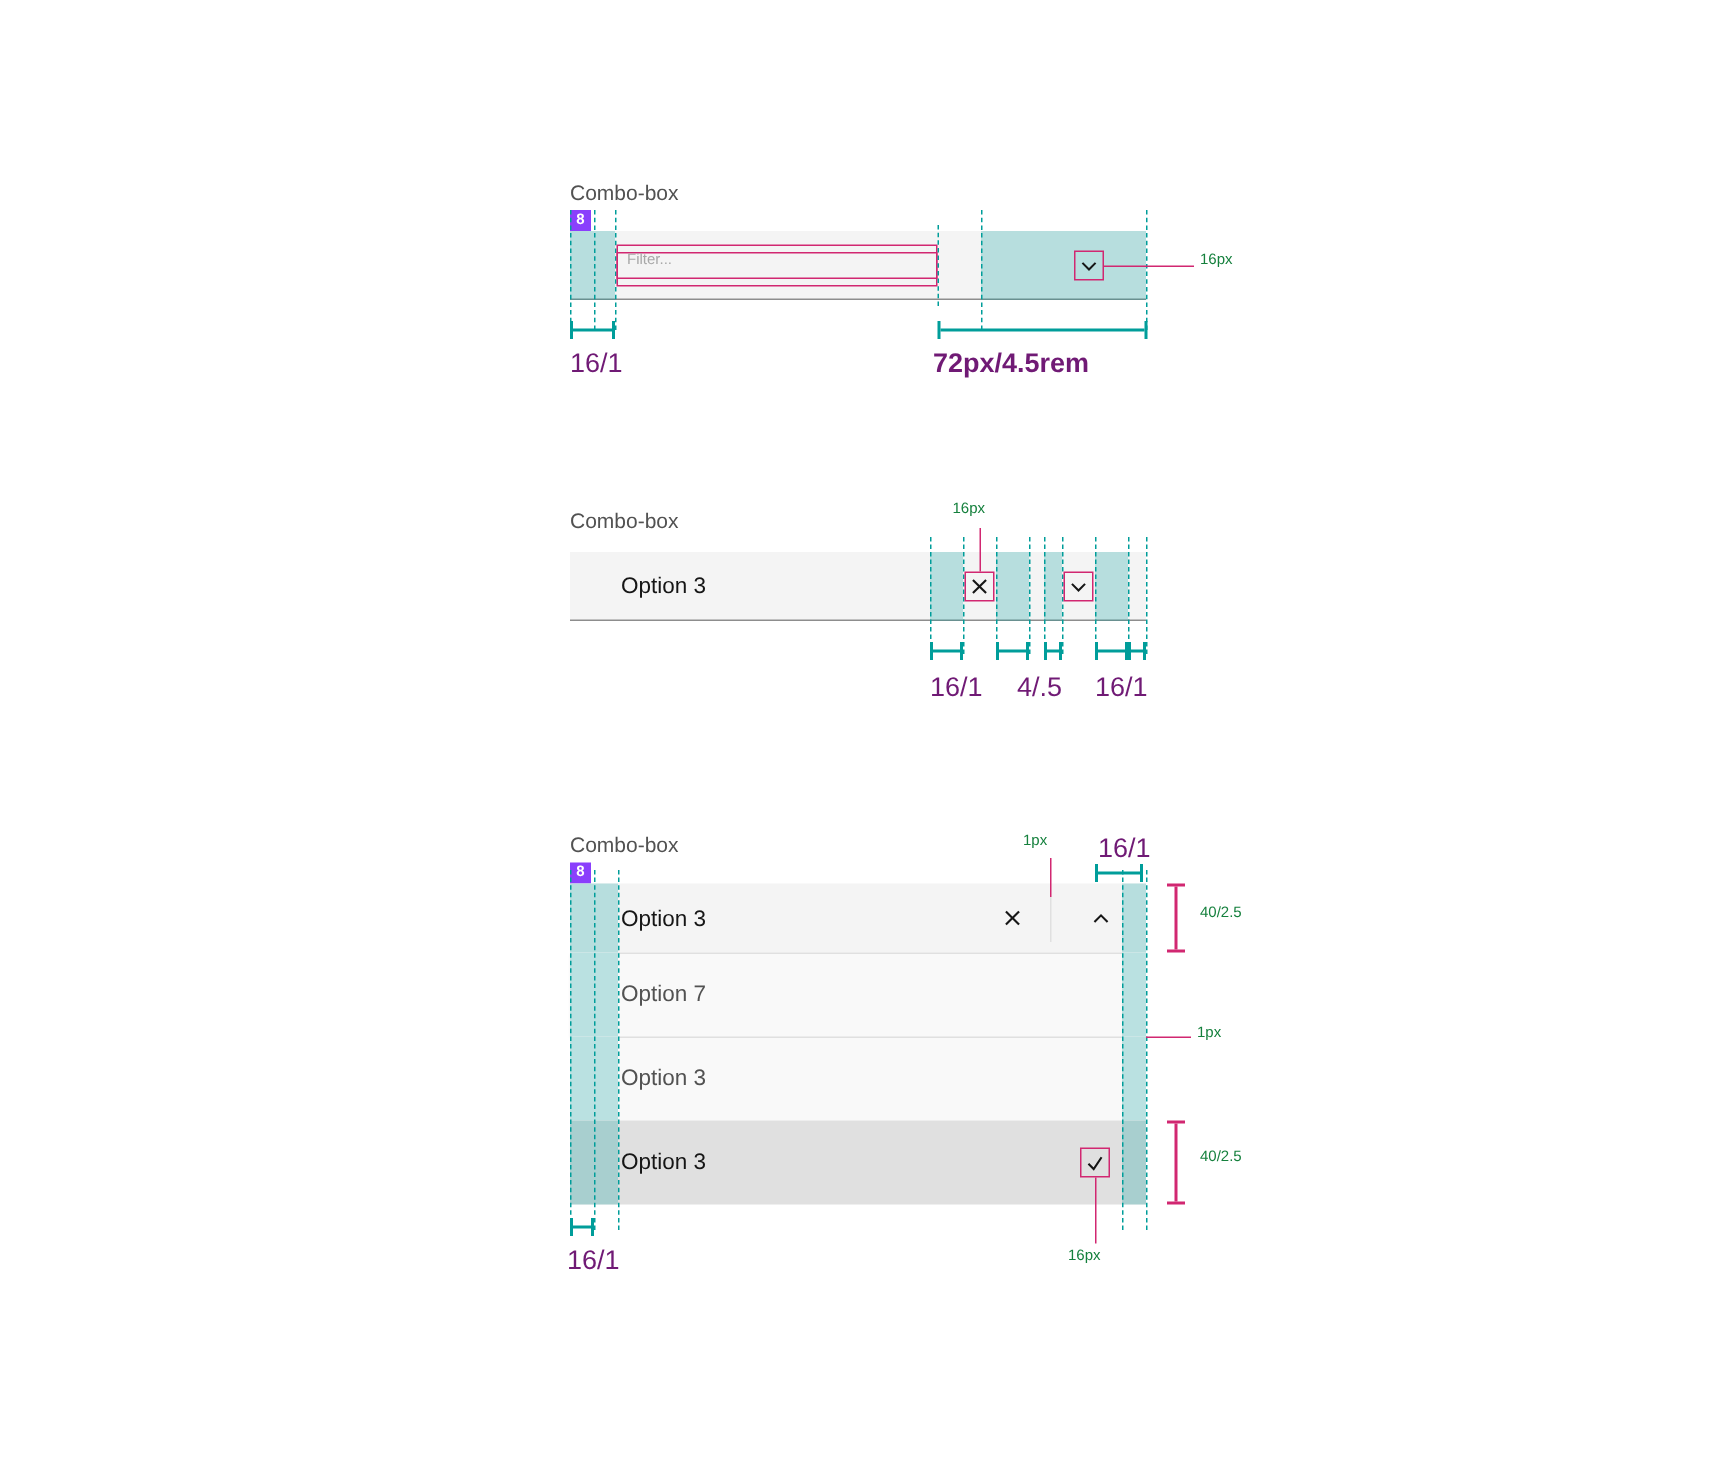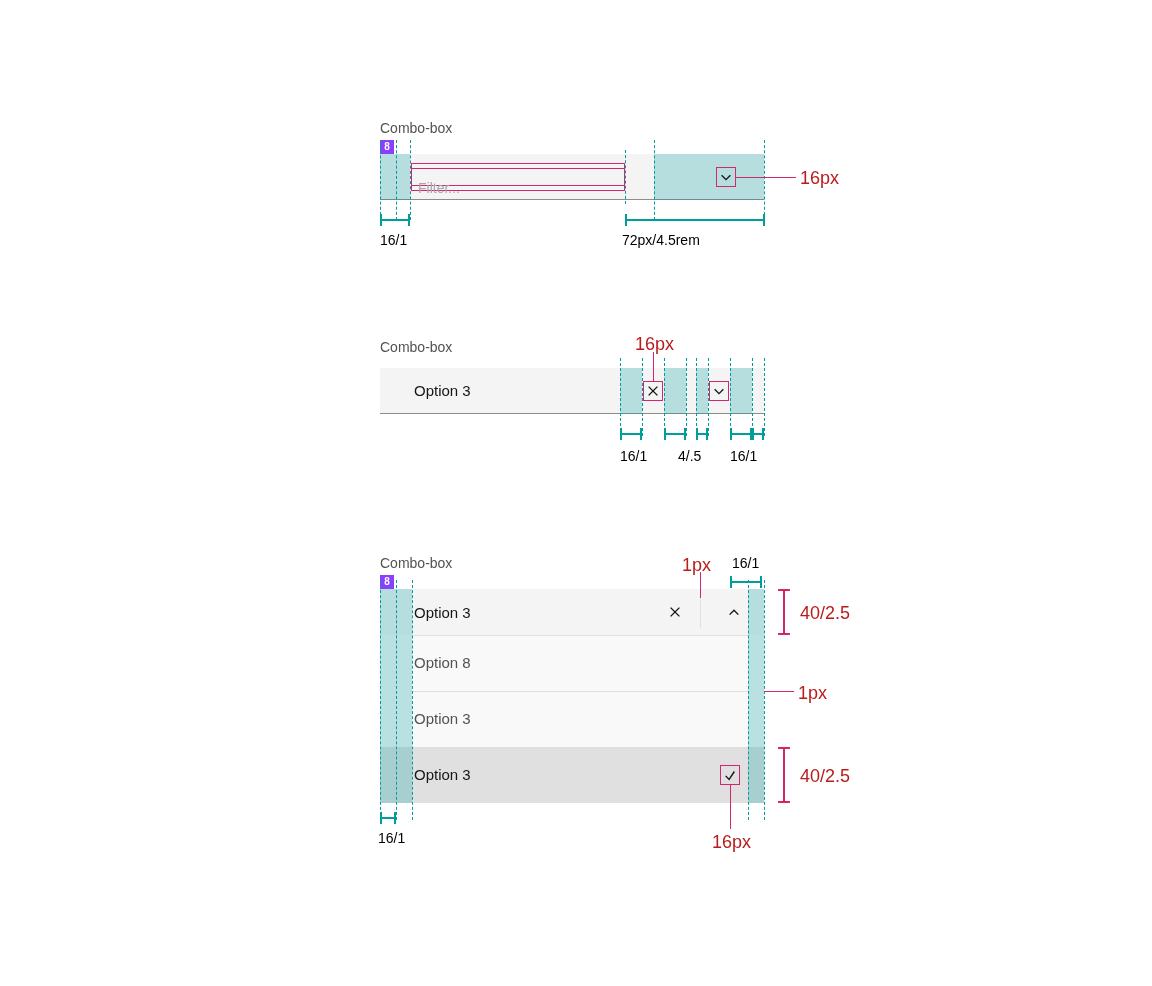--- a/index.html
+++ b/index.html
@@ -68,27 +68,27 @@
     width: 12px;
     display: flex;
     flex-direction: column;
   }
   .bracket-v-mag .capv { height: 0; width: 12px; border-top: 2px solid #d12771; }
   .bracket-v-mag .barv { width: 0; flex: 1; border-left: 2px solid #d12771; margin-left: 5px; }
   
 
   .teal-label {
     position: absolute;
-    font-size: 14px;
-    color: #000000;
+    font-size: 18px;
+    color: #701a75;
   }
   .mag-label {
     position: absolute;
-    font-size: 18px;
-    color: #b91c1c;
+    font-size: 10px;
+    color: #15803d;
   }
 
   
   .mag-box {
     position: absolute;
     border: 1px solid #d12771;
     background: transparent;
   }
 
   
@@ -106,24 +106,23 @@
   
   .icon {
     position: absolute;
     width: 16px; height: 16px;
     display: flex; align-items: center; justify-content: center;
   }
   .icon svg { width: 14px; height: 14px; stroke: #161616; stroke-width: 1.6; fill: none; }
 
   .input-text {
     position: absolute;
-    font-size: 14px;
+    font-size: 10px;
     color: #a8a8a8;
     pointer-events: none;
-    margin-top: 12px;
   }
   .row-text {
     position: absolute;
     font-size: 15px;
     color: #161616;
   }
   .divider-line {
     position: absolute;
     height: 0;
     border-top: 1px solid #e0e0e0;
@@ -183,21 +182,21 @@
       <div class="bar"></div>
       <div class="cap"></div>
 </div>
 <div class="teal-label" style="left:380px; top:232px;">16/1</div>
 
 <div class="bracket-h" style="left:625px; top:214px; width:140px;">
   <div class="cap"></div>
       <div class="bar"></div>
       <div class="cap"></div>
 </div>
-<div class="teal-label" style="left:622px; top:232px;">72px/4.5rem</div>
+<div class="teal-label" style="left:622px; top:232px;font-weight:bold;">72px/4.5rem</div>
 
 <div class="label-title" style="left:380px; top:339px;">Combo-box</div>
 <div class="mag-label" style="left:635px; top:334px;">16px</div>
 
 <div class="field-bg" style="left:380px; top:368px; width:384px; height:46px;"></div>
 
 <div class="row-text" style="left:414px; top:382px;">Option 3</div>
 
 <div class="teal-zone" style="left:620px; top:368px; width:22px; height:46px;"></div>
 <div class="teal-zone" style="left:664px; top:368px; width:22px; height:46px;"></div>
@@ -292,21 +291,21 @@
 <div class="teal-zone" style="left:748px; top:589px; width:16px; height:46px;"></div>
 
 <div class="bracket-h" style="left:730px; top:576px; width:32px;">
       <div class="cap"></div>
       <div class="bar"></div>
       <div class="cap"></div>
     </div>
 
 <div class="opt-row" style="left:380px; top:635px; width:384px; height:56px; background:#f9f9f9; box-shadow: 0 1px 2px rgba(0,0,0,0.05);"></div>
 <div class="divider-line" style="left:412px; top:635px; width:336px;"></div>
-<div class="row-text" style="left:414px; top:654px; color:#525252;">Option 8</div>
+<div class="row-text" style="left:414px; top:654px; color:#525252;">Option 7</div>
 <div class="teal-zone" style="left:380px; top:635px; width:16px; height:56px;"></div>
 <div class="teal-zone" style="left:396px; top:635px; width:16px; height:56px;"></div>
 <div class="teal-zone" style="left:748px; top:635px; width:16px; height:56px;"></div>
 
 <div class="opt-row" style="left:380px; top:691px; width:384px; height:56px; background:#f9f9f9;"></div>
 <div class="divider-line" style="left:412px; top:691px; width:336px;"></div>
 <div class="row-text" style="left:414px; top:710px; color:#525252;">Option 3</div>
 <div class="teal-zone" style="left:380px; top:691px; width:16px; height:56px;"></div>
 <div class="teal-zone" style="left:396px; top:691px; width:16px; height:56px;"></div>
 <div class="teal-zone" style="left:748px; top:691px; width:16px; height:56px;"></div>

